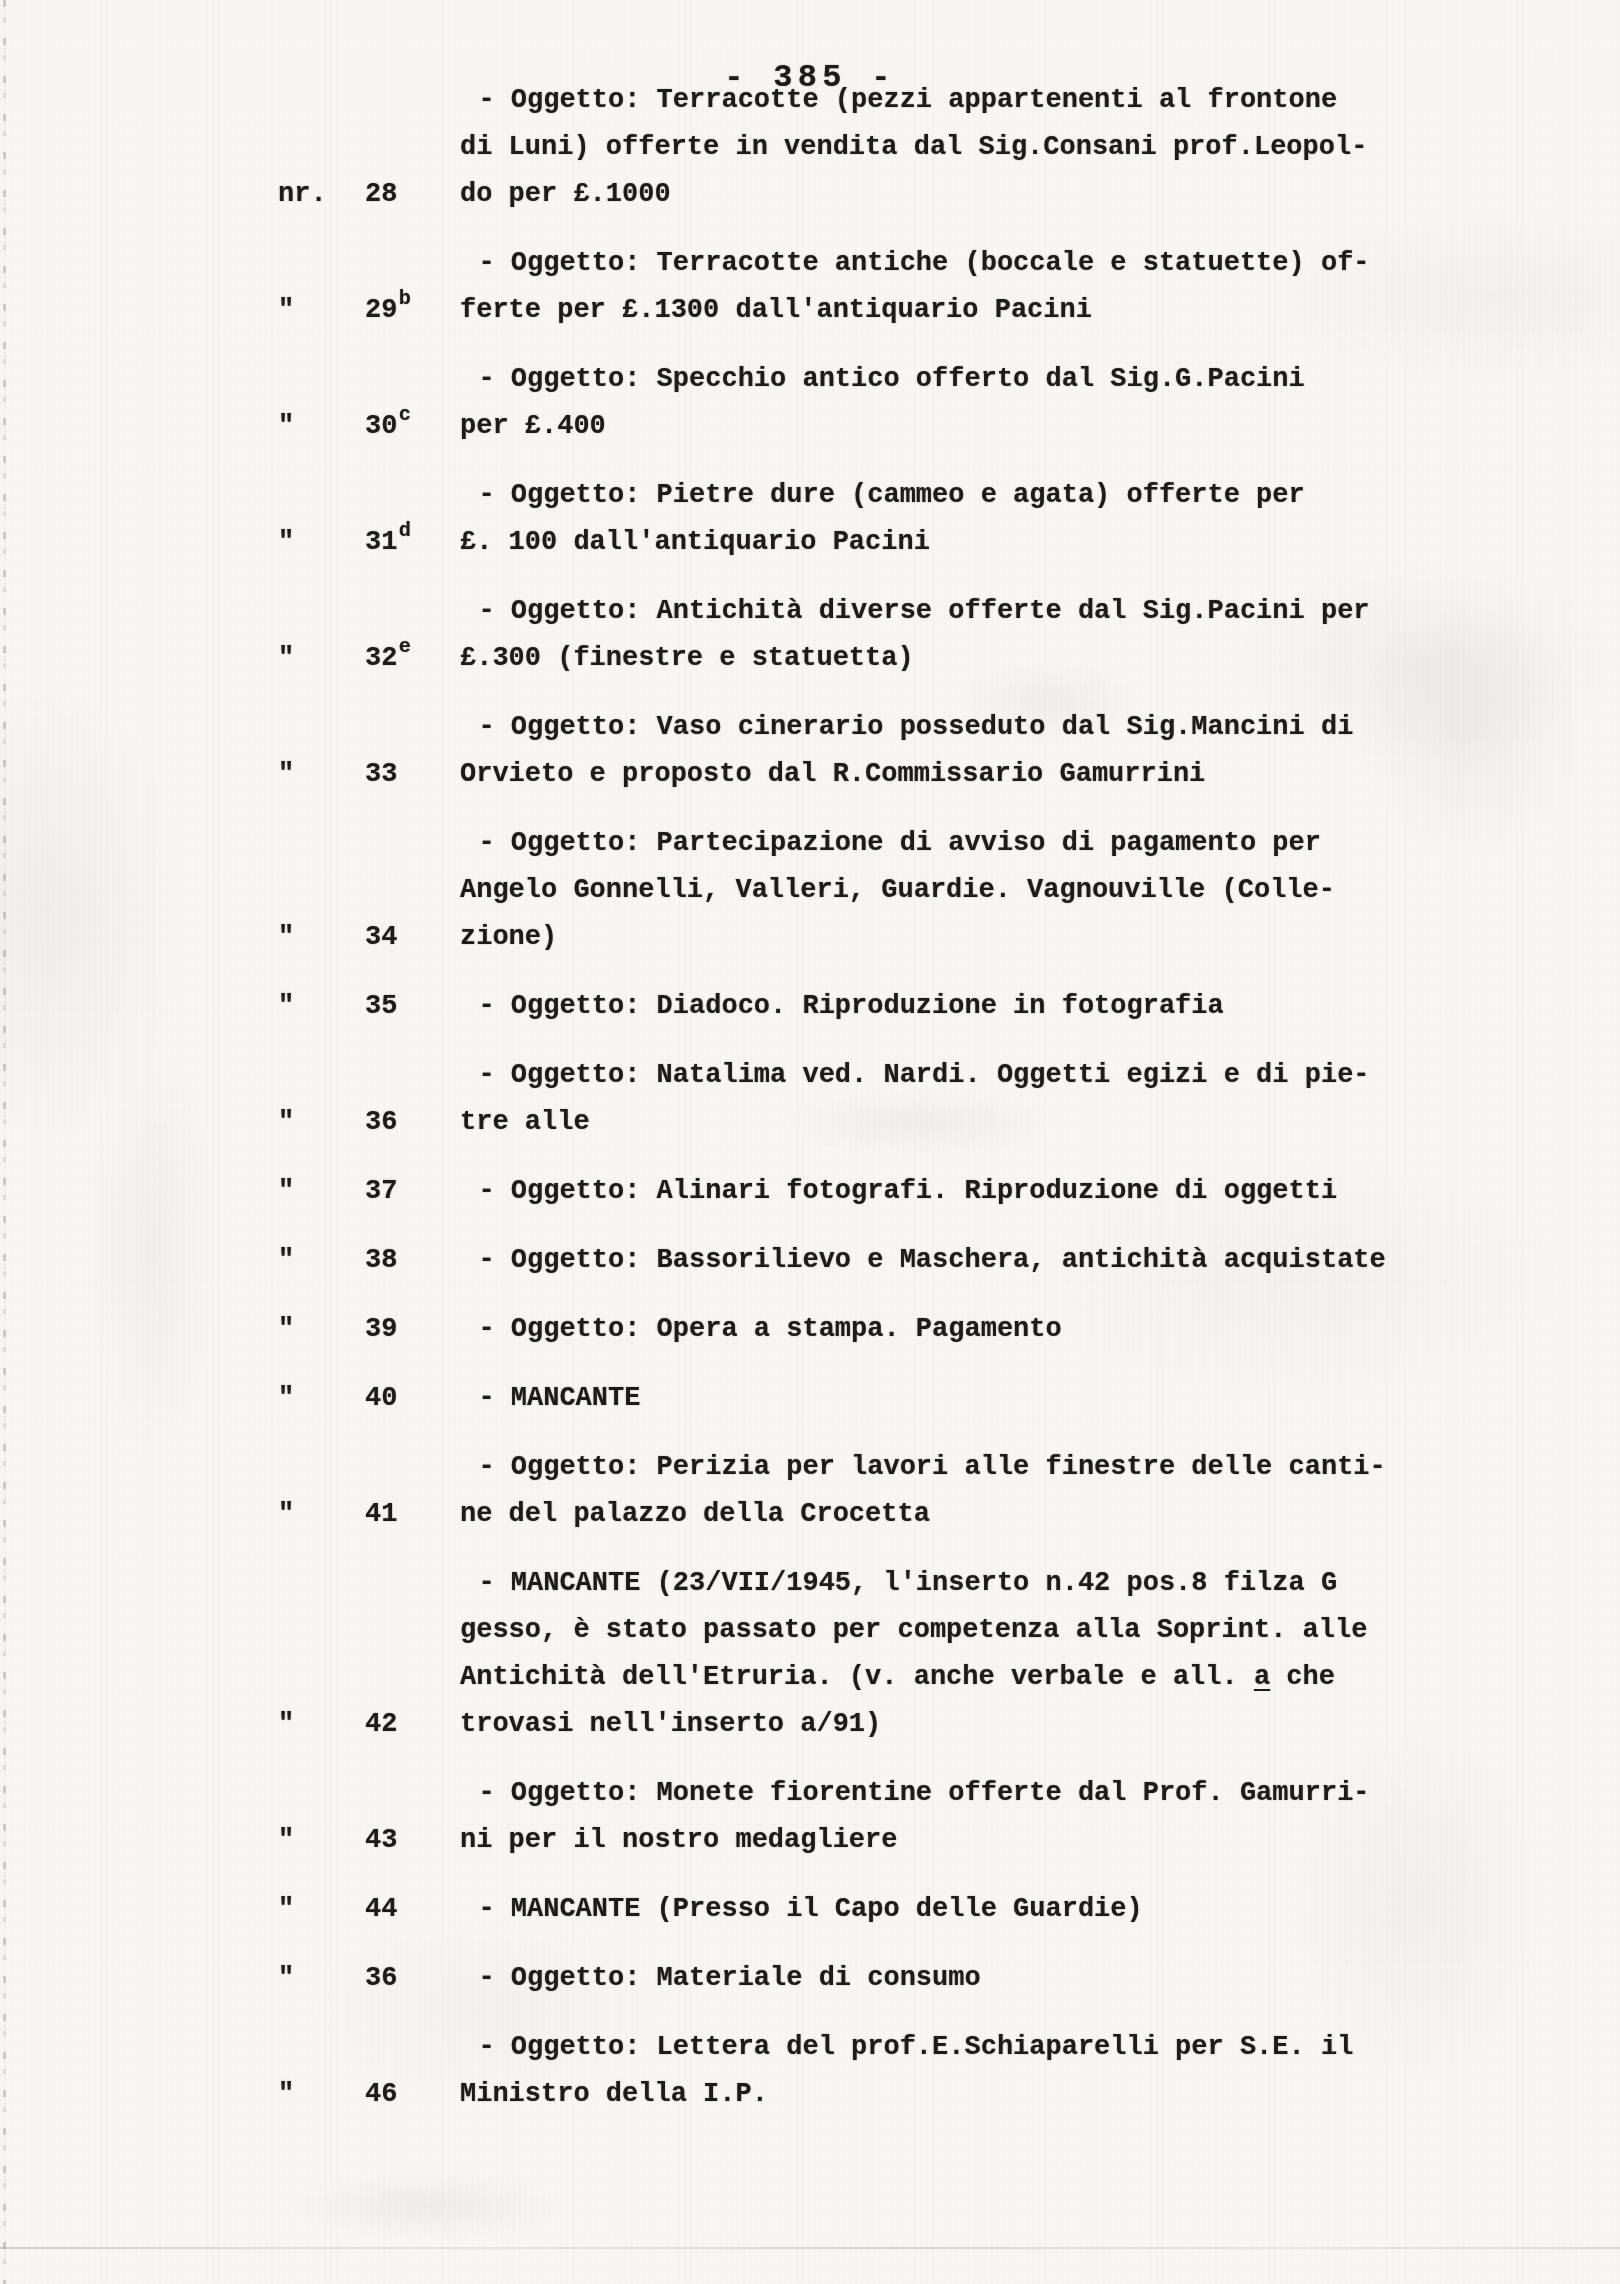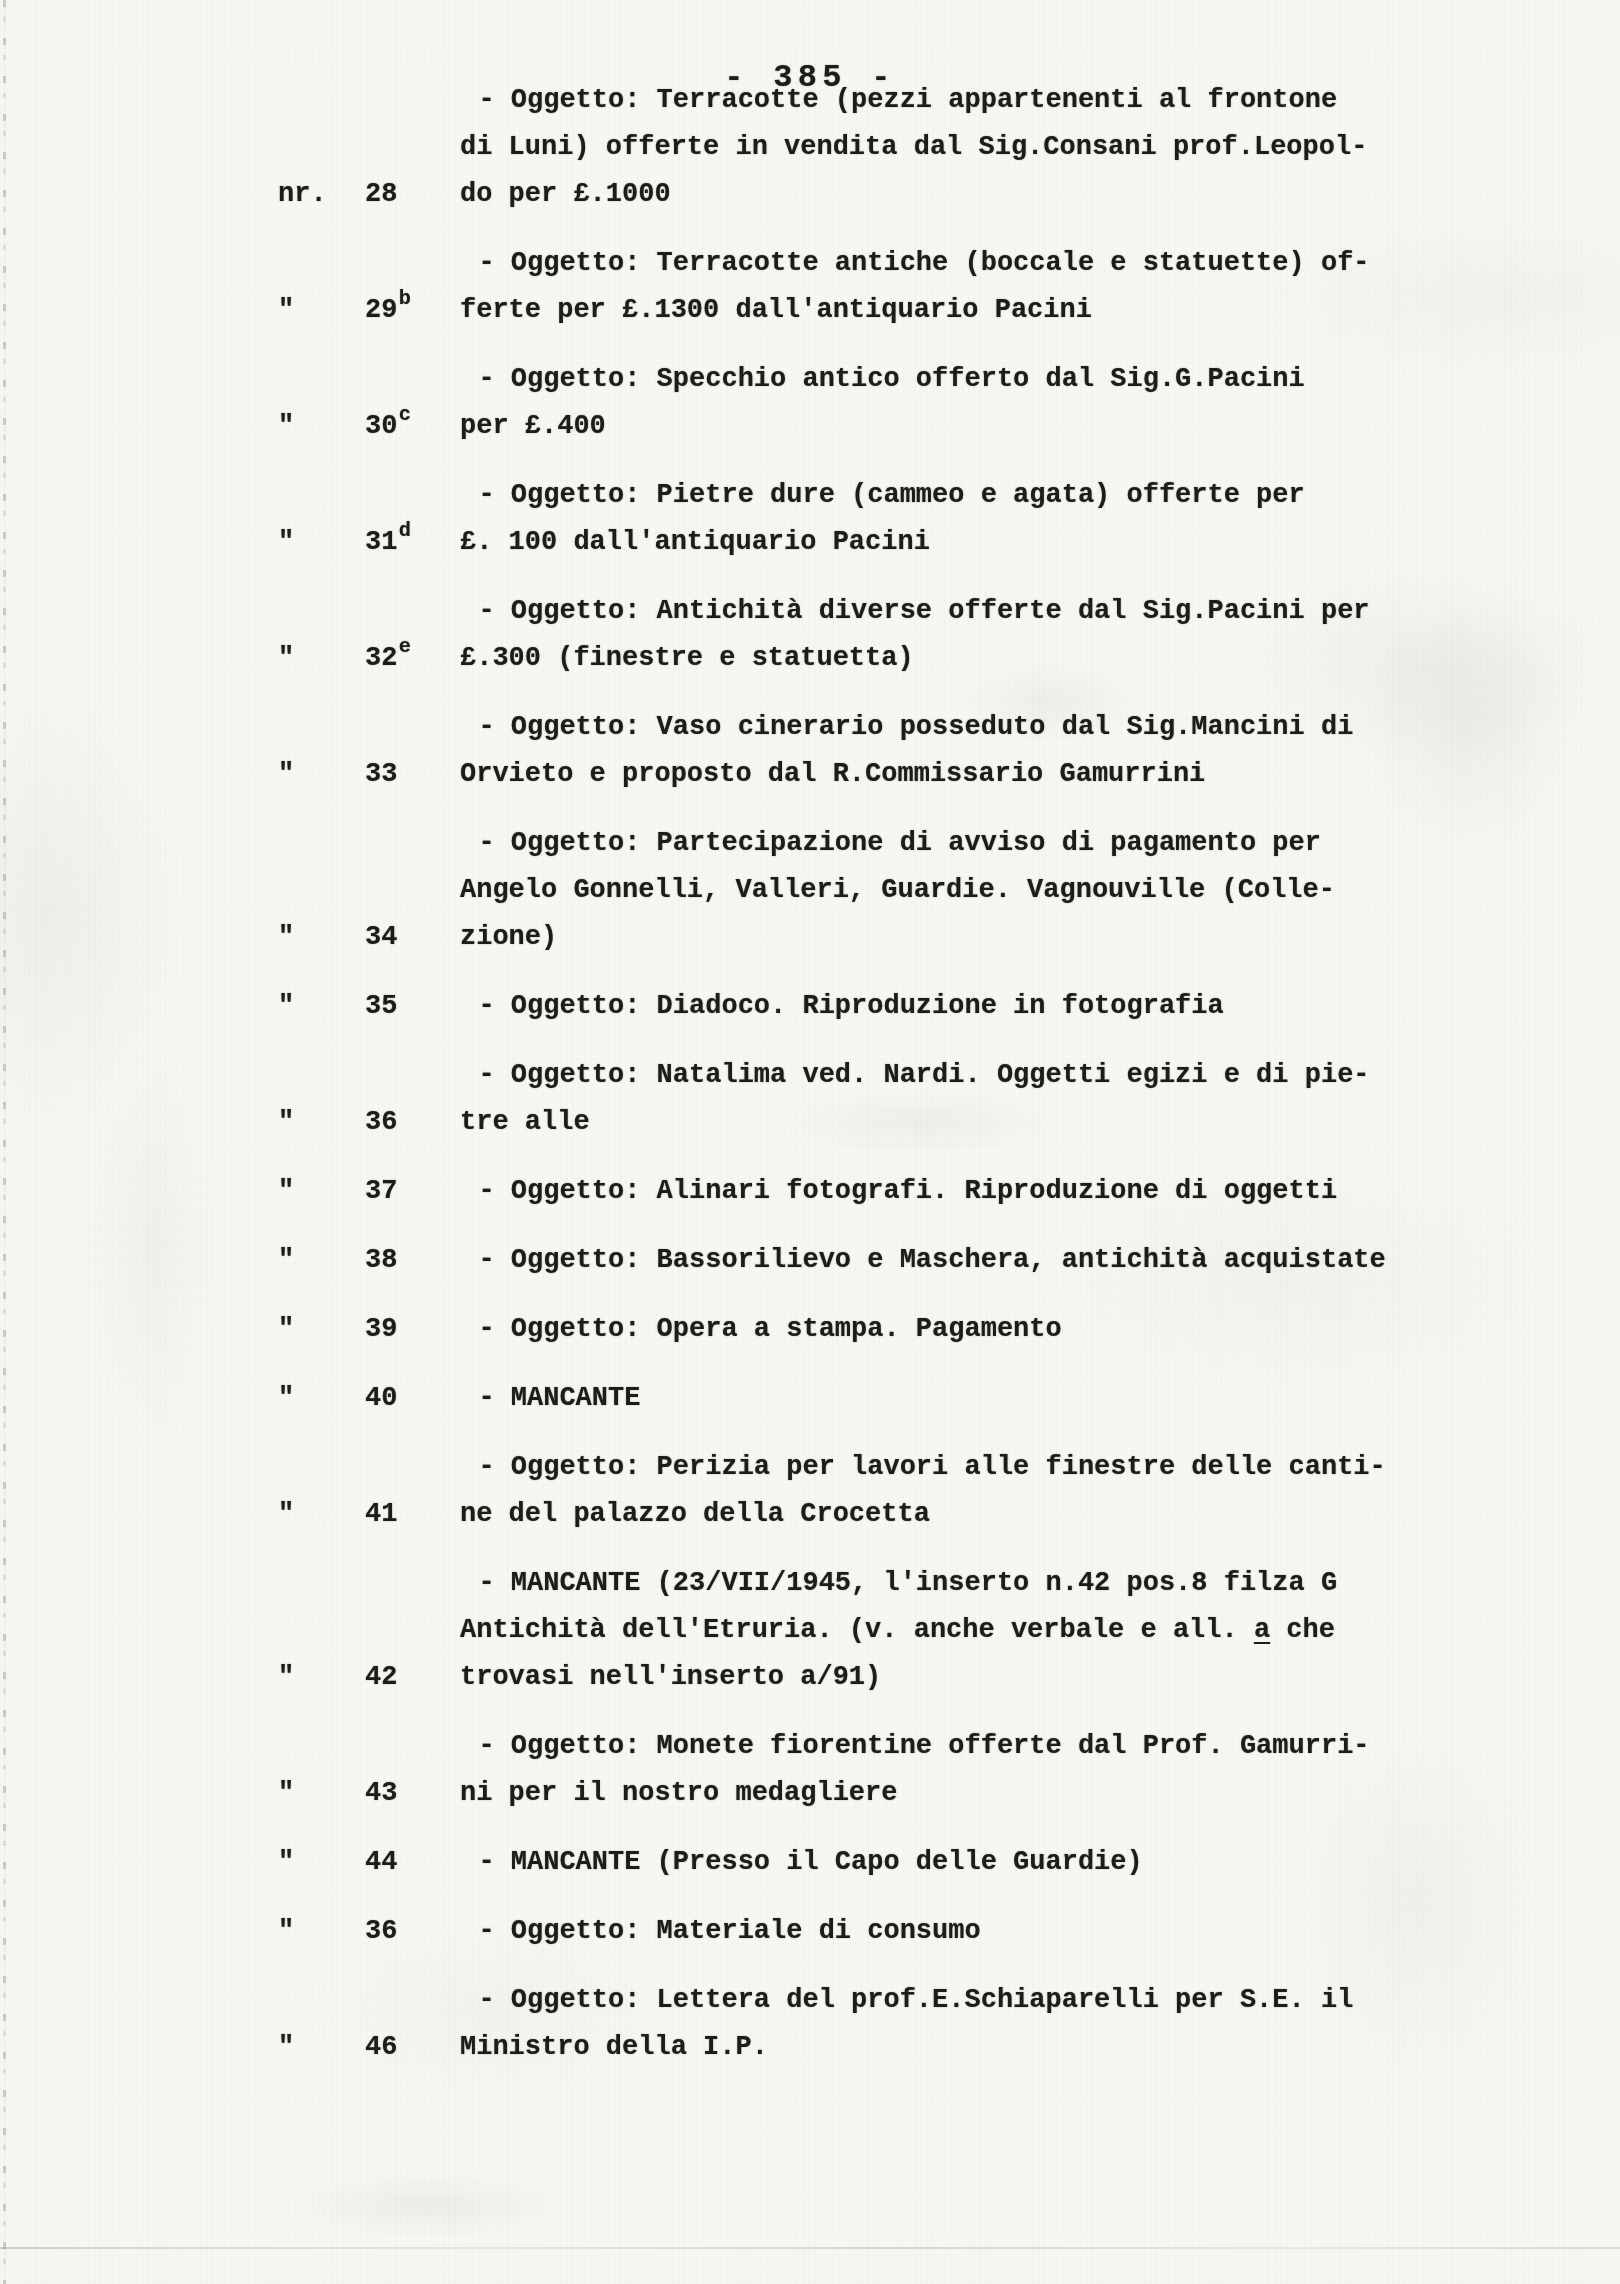--- a/index.html
+++ b/index.html
@@ -226,20 +226,21 @@
         <div class="col-text">
           <div class="line">- Oggetto: Perizia per lavori alle finestre delle canti-</div>
           <div class="line">ne del palazzo della Crocetta</div>
         </div>
       </div>
       <div class="entry">
         <span class="col-label">"</span>
         <span class="col-num"><span>42</span></span>
         <div class="col-text">
           <div class="line">- MANCANTE (23/VII/1945, l'inserto n.42 pos.8 filza G</div>
+          <div class="line">gesso, è stato passato per competenza alla Soprint. alle</div>
           <div class="line">Antichità dell'Etruria. (v. anche verbale e all. <span class="u">a</span> che</div>
           <div class="line">trovasi nell'inserto a/91)</div>
         </div>
       </div>
       <div class="entry">
         <span class="col-label">"</span>
         <span class="col-num"><span>43</span></span>
         <div class="col-text">
           <div class="line">- Oggetto: Monete fiorentine offerte dal Prof. Gamurri-</div>
           <div class="line">ni per il nostro medagliere</div>

